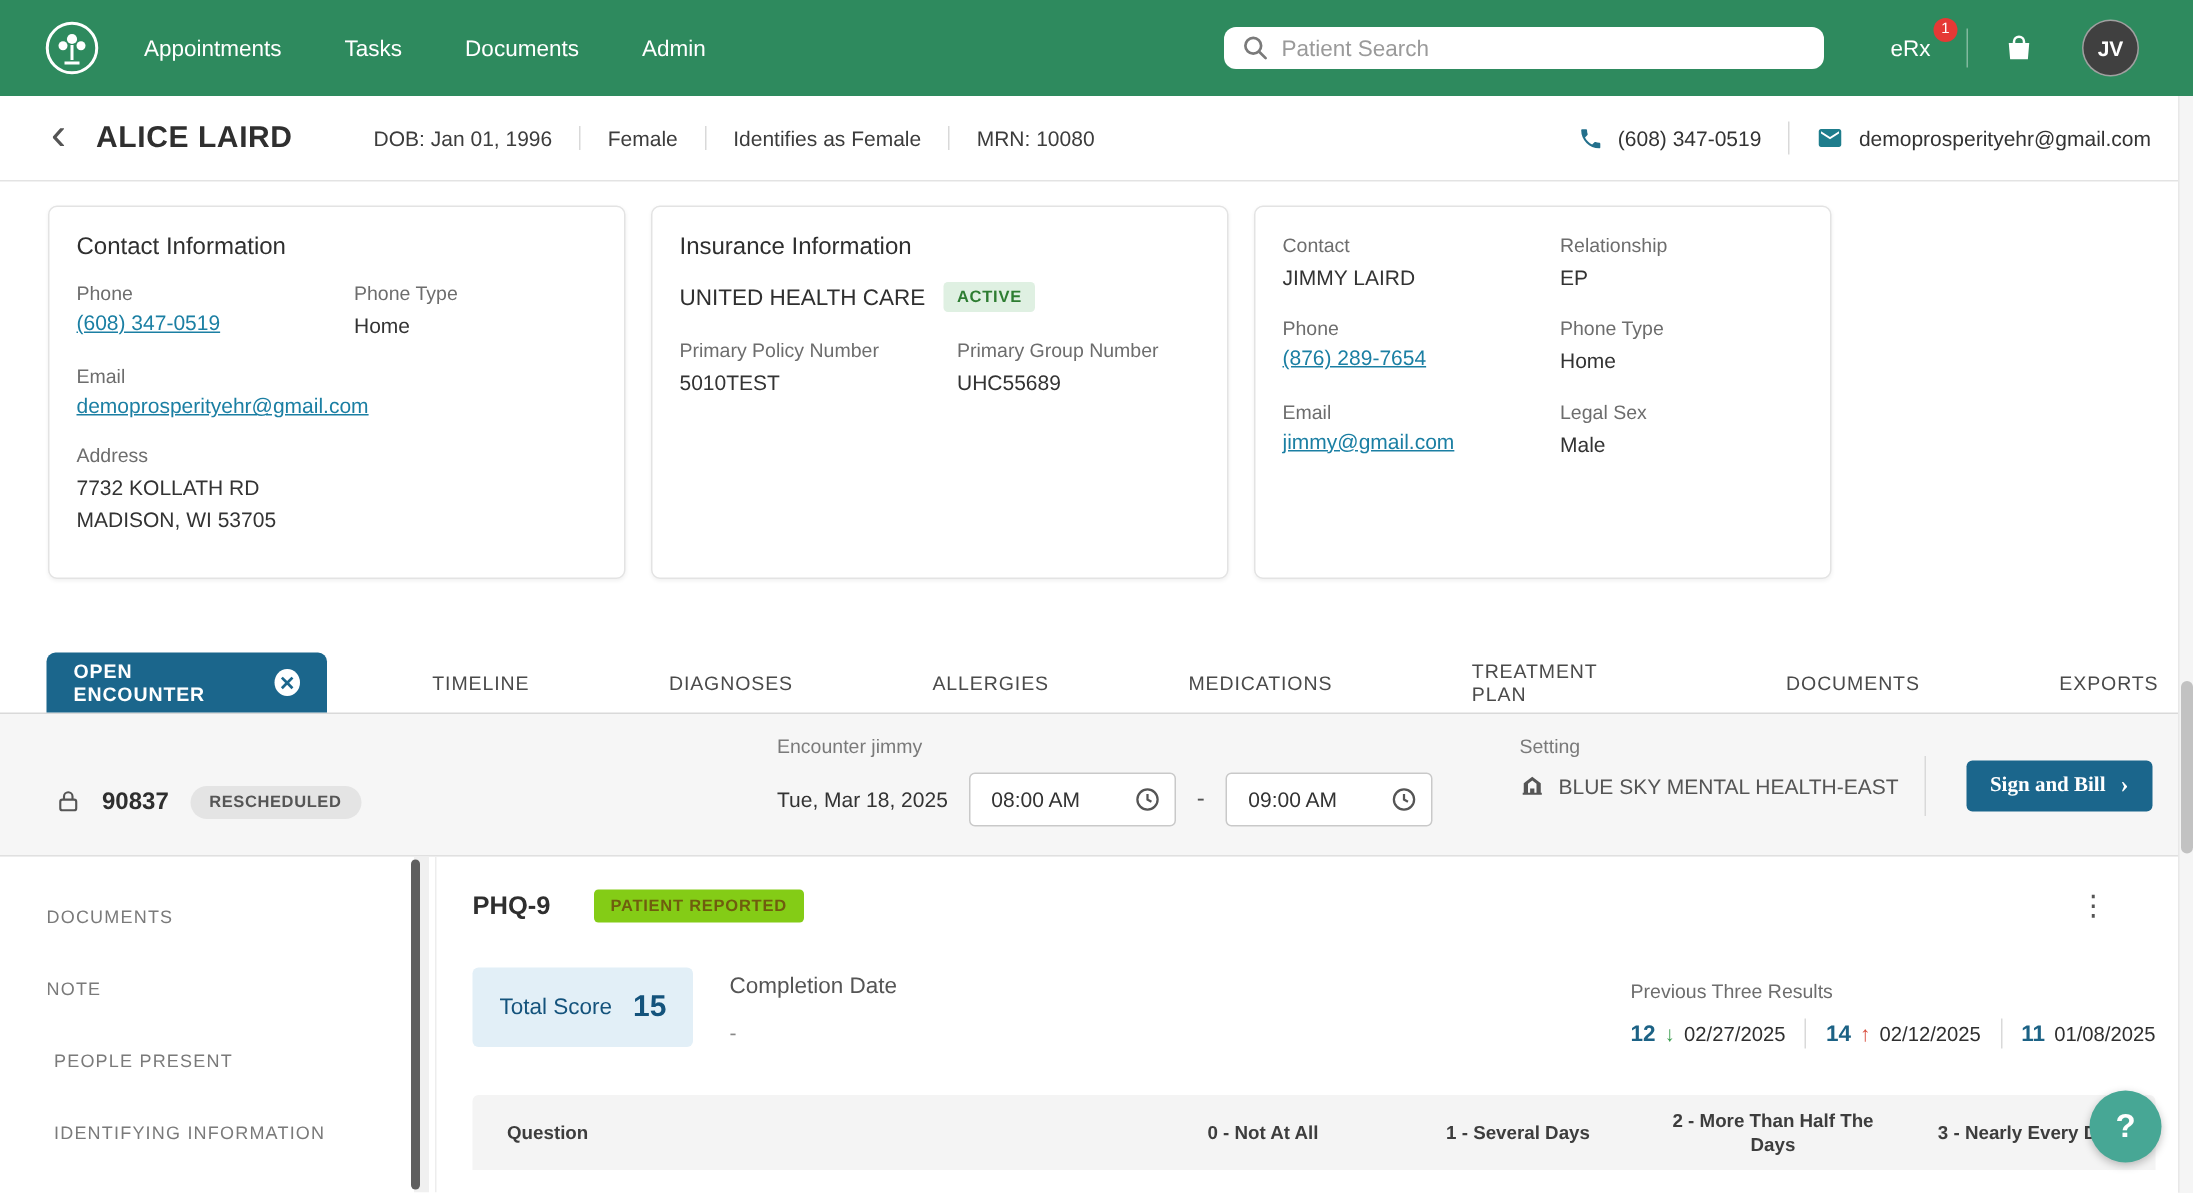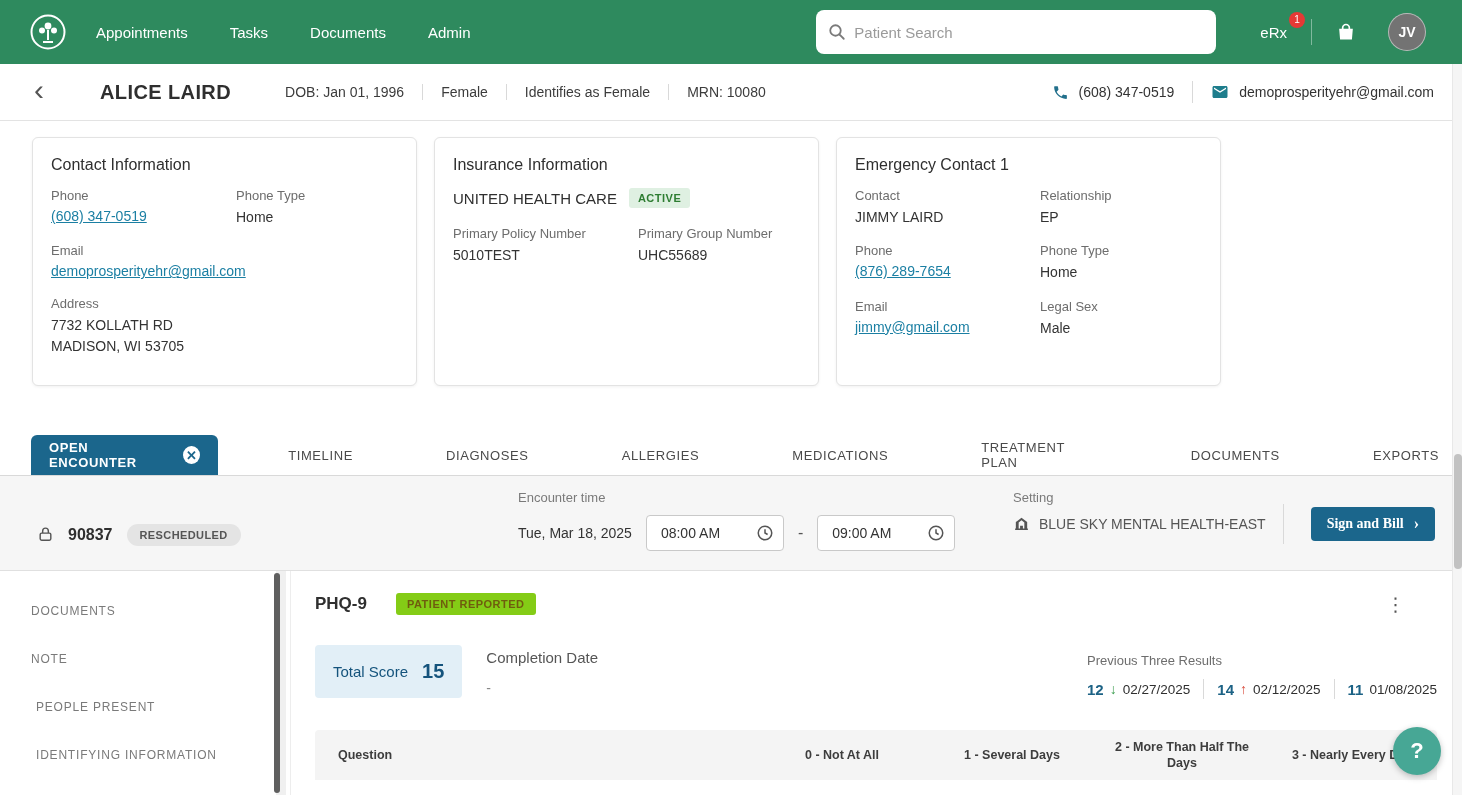--- a/index.html
+++ b/index.html
@@ -6,40 +6,40 @@
   html,body { width:1462px; height:795px; overflow:hidden; background:#fff;
     font-family:"Liberation Sans", sans-serif; color:#333; }
   .page { position:relative; width:1462px; height:795px; }
 
   
   .navbar { position:absolute; top:0; left:0; right:0; height:64px; background:#2e8a5e;
     display:flex; align-items:center; padding:0 20px; }
   .logo-wrap { width:40px; height:40px; margin:0 28px 0 8px; display:flex; align-items:center; justify-content:center; }
   .nav-links { display:flex; gap:42px; }
   .nav-link { color:#fff; font-size:15px; cursor:pointer; }
-  .search-box { margin-left:auto; width:400px; height:44px; background:#fff; border-radius:8px;
+  .search-box { margin-left:auto; width:400px; height:28px; background:#fff; border-radius:8px;
     display:flex; align-items:center; padding:0 12px; gap:8px; }
   .search-box input { border:none; outline:none; flex:1; font-size:15px; color:#333;
     font-family:"Liberation Sans", sans-serif; }
   .search-box input::placeholder { color:#9a9a9a; }
   .erx { position:relative; margin-left:44px; color:#fff; font-size:15px; cursor:pointer; }
   .erx-badge { position:absolute; top:-12px; right:-18px; background:#e53935; color:#fff;
     font-size:10px; min-width:16px; height:16px; border-radius:8px; display:flex;
     align-items:center; justify-content:center; padding:0 4px; }
   .nav-sep { width:1px; height:26px; background:rgba(255,255,255,.4); margin:0 24px; }
   .bag { cursor:pointer; display:flex; }
-  .avatar { width:38px; height:38px; border-radius:50%; background:#737373; color:#fff;
+  .avatar { width:38px; height:38px; border-radius:50%; background:#404040; color:#fff;
     display:flex; align-items:center; justify-content:center; font-size:14px; font-weight:bold;
     margin-left:32px; margin-right:16px; cursor:pointer; border:1px solid rgba(255,255,255,.5); }
 
   
   .pt-header { position:absolute; top:64px; left:0; right:0; height:57px; background:#fff;
     border-bottom:1px solid #e3e3e3; display:flex; align-items:center; padding:0 28px; }
   .back { font-size:30px; color:#555; cursor:pointer; line-height:1; margin:0 20px 4px 6px; }
-  .pt-name { font-size:20px; font-weight:bold; letter-spacing:.4px; color:#2f2f2f; margin-right:36px;margin-left:36px; }
+  .pt-name { font-size:20px; font-weight:bold; letter-spacing:.4px; color:#2f2f2f; margin-right:36px; }
   .pt-meta { display:flex; align-items:center; font-size:14px; color:#3c3c3c; }
   .pt-meta span { padding:0 18px; border-right:1px solid #d9d9d9; }
   .pt-meta span:last-child { border-right:none; }
   .pt-contact { margin-left:auto; display:flex; align-items:center; font-size:14px; color:#333; gap:10px; }
   .pt-contact .vsep { width:1px; height:22px; background:#d9d9d9; margin:0 8px; }
 
   
   .cards { position:absolute; top:121px; left:0; right:0; height:313px; padding:16px 0 0 32px;
     display:flex; gap:17px; }
   .card { width:385px; height:249px; background:#fff; border:1px solid #e3e3e3; border-radius:6px;
@@ -247,21 +247,20 @@
           <div class="fvalue">5010TEST</div>
         </div>
         <div>
           <div class="flabel">Primary Group Number</div>
           <div class="fvalue">UHC55689</div>
         </div>
       </div>
     </div>
 
     <div class="card">
-      <div class="card-title">Emergency Contact 1</div>
       <div class="fieldgrid">
         <div>
           <div class="flabel">Contact</div>
           <div class="fvalue">JIMMY LAIRD</div>
         </div>
         <div>
           <div class="flabel">Relationship</div>
           <div class="fvalue">EP</div>
         </div>
         <div>
@@ -305,21 +304,21 @@
         <svg width="17" height="17" viewBox="0 0 24 24" fill="none" stroke="#555" stroke-width="2">
           <rect x="4.5" y="10" width="15" height="10" rx="2"></rect>
           <path d="M8 10V7a4 4 0 0 1 8 0v3"></path>
         </svg>
       </span>
       <span class="enc-code">90837</span>
       <span class="badge-resch">RESCHEDULED</span>
     </div>
 
     <div class="enc-time">
-      <div class="enc-label">Encounter time</div>
+      <div class="enc-label">Encounter jimmy</div>
       <div class="enc-time-row">
         <span class="enc-date">Tue, Mar 18, 2025</span>
         <div class="time-input">
           <input type="text" value="08:00 AM" style="">
           <svg width="18" height="18" viewBox="0 0 24 24" fill="none" stroke="#555" stroke-width="2">
             <circle cx="12" cy="12" r="9"></circle>
               <path d="M12 7v5l3.5 2"></path>
           </svg>
         </div>
         <span class="range-sep">-</span>

